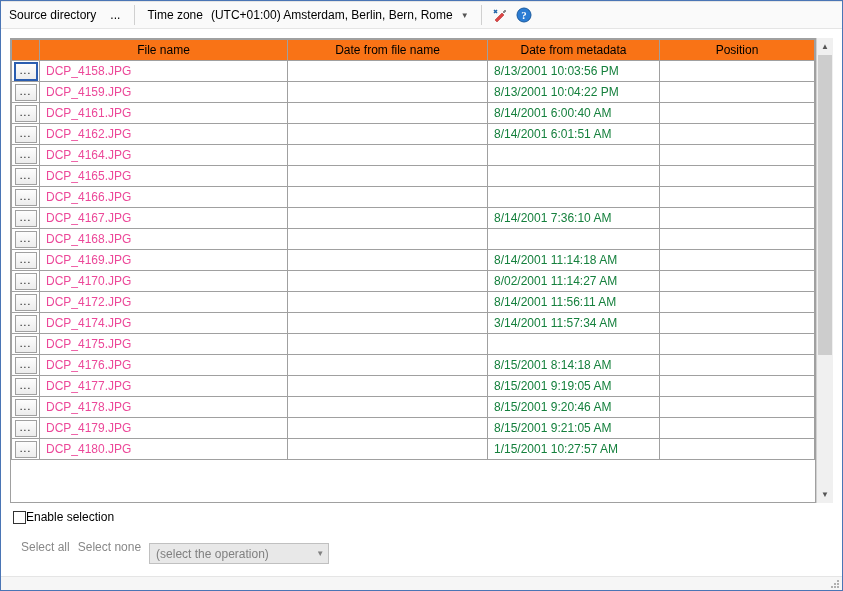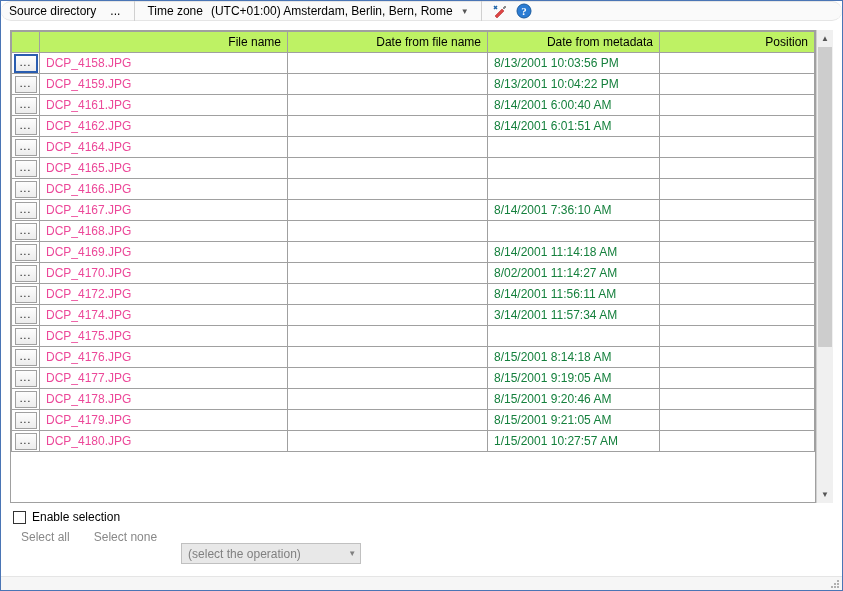--- a/index.html
+++ b/index.html
@@ -3,48 +3,48 @@
 <meta charset="utf-8">
 <style>
   * { box-sizing: border-box; }
   html, body { margin: 0; padding: 0; font-family: "Segoe UI", Tahoma, sans-serif; font-size: 12px; color: #000; background: #fff; }
   .window { width: 843px; height: 591px; border: 1px solid #4a75b5; display: flex; flex-direction: column; background: #fff; position: relative; }
   .titlebar { height: 30px; display: flex; align-items: center; padding-left: 8px; background: #fff; }
   .titlebar .app-icon { width: 16px; height: 16px; margin-right: 6px; }
   .titlebar .title { flex: 1; font-size: 12px; }
   .win-controls { display: flex; height: 100%; }
   .win-btn { width: 46px; height: 100%; display: flex; align-items: center; justify-content: center; }
-  .toolbar { height: 20px; border-top: 1px solid #e5e5e5; border-bottom: 1px solid #e5e5e5; display: flex; align-items: center; padding: 0 4px; gap: 4px; background: #fafafa; border-radius: 12px; }
+  .toolbar { height: 28px; border-top: 1px solid #e5e5e5; border-bottom: 1px solid #e5e5e5; display: flex; align-items: center; padding: 0 4px; gap: 4px; background: #fafafa; }
   .toolbar .label { padding: 0 4px; white-space: nowrap; }
   .toolbar .path { flex: 1; white-space: nowrap; overflow: hidden; }
   .toolbar .ellipsis-btn { width: 22px; height: 20px; border: 1px solid transparent; display:flex; align-items:center; justify-content:center; cursor: default; }
   .toolbar .sep { width: 1px; height: 20px; background: #d0d0d0; margin: 0 4px; }
   .toolbar .tz-text { max-width: 250px; white-space: nowrap; overflow: hidden; text-overflow: clip; }
   .toolbar .dd-arrow { padding: 0 4px; font-size: 8px; color: #555; }
   .toolbar .icon-btn { width: 20px; height: 20px; display:flex; align-items:center; justify-content:center; }
   .main { flex: 1; padding: 8px; display: flex; flex-direction: column; overflow: hidden; }
   .grid-wrap { flex: 1; display: flex; border: 1px solid #fff; overflow: hidden; position: relative; }
   .grid { flex: 1; border: 1px solid #a0a0a0; overflow: hidden; }
   .grid table { border-collapse: collapse; width: 100%; table-layout: fixed; }
-  .grid th { background: #bef264; border: 1px solid #a0a0a0; font-weight: normal; padding: 3px 6px; text-align: right; height: 20px; font-size: 12px; }
+  .grid th { background: #f97316; border: 1px solid #a0a0a0; font-weight: normal; padding: 3px 6px; text-align: center; height: 20px; font-size: 12px; }
   .grid td { border: 1px solid #a0a0a0; padding: 2px 6px; height: 21px; vertical-align: middle; white-space: nowrap; overflow: hidden; }
   .grid td.rowbtn { padding: 1px; width: 26px; text-align:center; }
   .rowbtn-inner { display:inline-block; width: 22px; height: 17px; border: 1px solid #a0a0a0; background: linear-gradient(#fdfdfd,#ececec); line-height: 13px; font-size: 10px; letter-spacing: 1px; text-align:center; }
   .rowbtn-inner.selected { outline: 2px solid #2a5db0; outline-offset: -1px; }
   .grid td.fname { color: #ec4899; }
   .grid td.meta { color: #15803d; }
   .vscroll { width: 17px; background: #f0f0f0; border-left: 1px solid #d0d0d0; position: relative; }
   .vscroll .arrow { height: 17px; display:flex; align-items:center; justify-content:center; font-size:8px; color:#555; background:#f0f0f0; }
   .vscroll .track { position:absolute; top:17px; bottom:17px; left:0; right:0; }
   .vscroll .thumb { position:absolute; left:1px; right:1px; top:0; height: 300px; background: #cdcdcd; border-radius:0; }
   .vscroll .arrow.down { position:absolute; bottom:0; left:0; right:0; }
   .bottom-panel { border-top: 0; padding: 6px 4px 4px 4px; background: #fff; }
-  .bottom-row1 { display:flex; align-items:flex-end; gap:6px; margin-bottom:6px; }
+  .bottom-row1 { display:flex; align-items:flex-end; margin-bottom:6px; }
   .chk { width:13px; height:13px; border:1px solid #333; display:inline-block; }
-  .bottom-row2 { display:flex; gap:24px; padding-left: 8px; }
+  .bottom-row2 { display:flex; align-items:center; gap:8px; padding-left: 8px; }
   .linklike { color:#888; }
   .op-select { width: 180px; height: 21px; border:1px solid #c0c0c0; background:#e8e8e8; color:#808080; display:flex; align-items:center; justify-content:space-between; padding: 0 4px 0 6px; font-size:12px;margin-top:13px; }
   .op-select .dd { font-size:8px; color:#808080; }
   .statusbar { height: 14px; border-top: 1px solid #e5e5e5; background:#f6f6f6; position: relative; }
   .statusbar .grip { position:absolute; right:2px; bottom:1px; width:12px; height:12px; }
   col.c-btn { width: 28px; }
   col.c-fname { width: 248px; }
   col.c-dfn { width: 200px; }
   col.c-meta { width: 172px; }
   col.c-pos { width: auto; }

